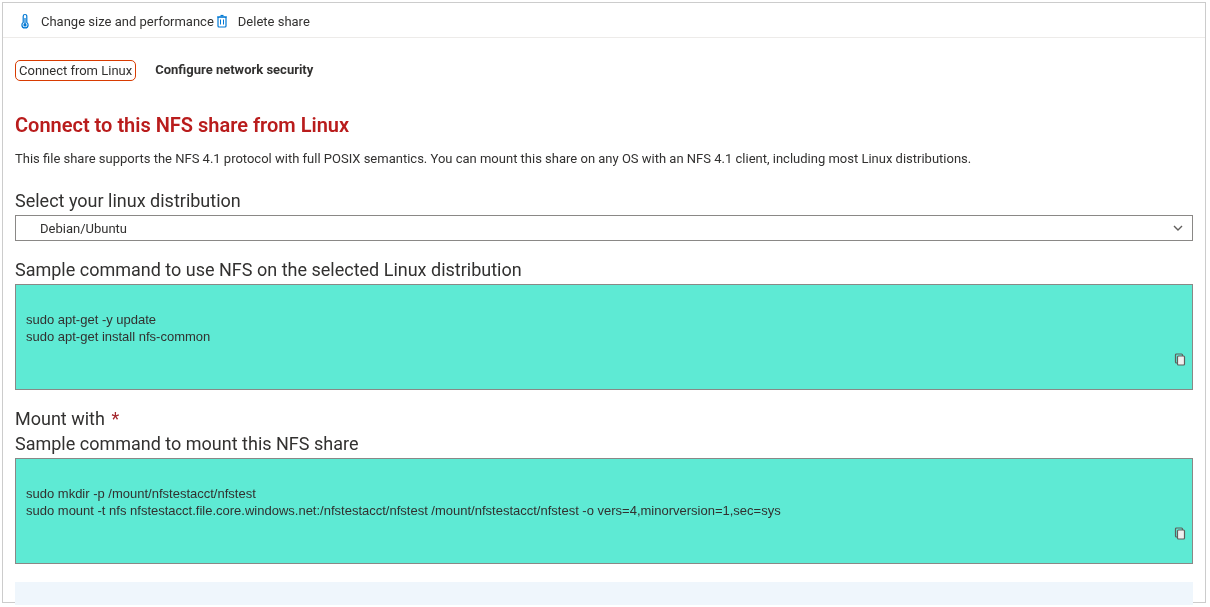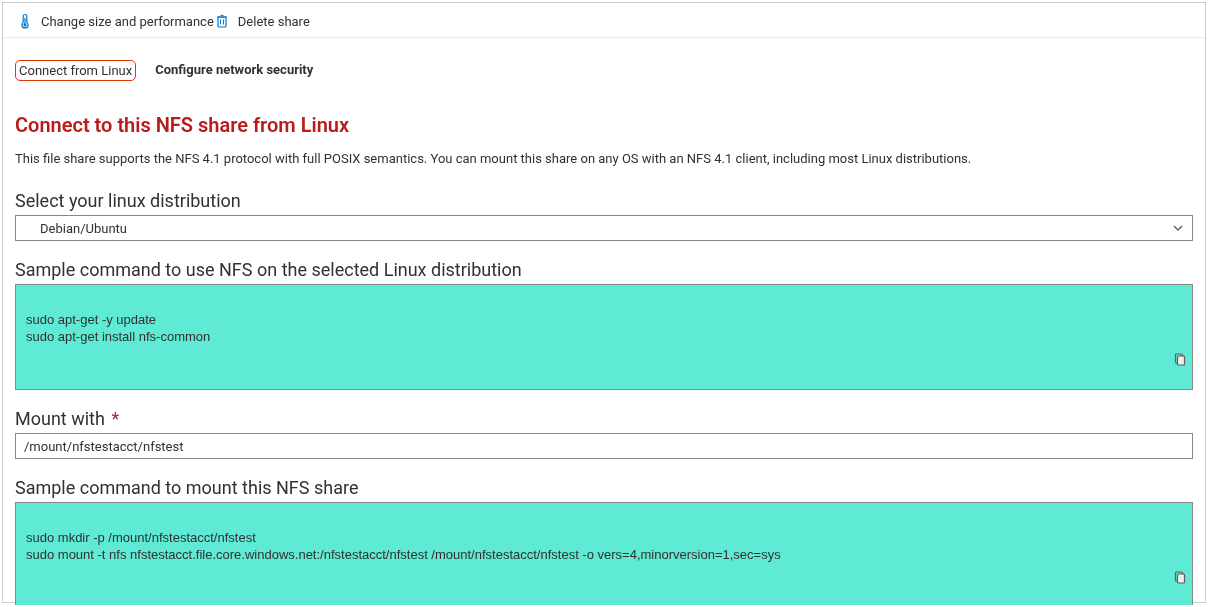--- a/index.html
+++ b/index.html
@@ -183,21 +183,20 @@
           <rect x="3.5" y="2" width="7" height="9" rx="1" fill="none" stroke="#605e5c" stroke-width="1.2"></rect>
           <rect x="5.5" y="4" width="7" height="9" rx="1" fill="#efefef" stroke="#605e5c" stroke-width="1.2"></rect>
         </svg>
       </span>
     </div>
 
     <div class="field-label">
       <span>Mount with</span>
       <span class="req">*</span>
     </div>
-    <input class="text-input" type="text" value="/mount/nfstestacct/nfstest" style="">
 
     <div class="field-label">Sample command to mount this NFS share</div>
     <div class="code-box">
       <span>sudo mkdir -p /mount/nfstestacct/nfstest
 sudo mount -t nfs nfstestacct.file.core.windows.net:/nfstestacct/nfstest /mount/nfstestacct/nfstest -o vers=4,minorversion=1,sec=sys</span>
       <span class="copy-icon">
         <svg width="14" height="16" viewBox="0 0 14 16">
           <rect x="3.5" y="2" width="7" height="9" rx="1" fill="none" stroke="#605e5c" stroke-width="1.2"></rect>
           <rect x="5.5" y="4" width="7" height="9" rx="1" fill="#efefef" stroke="#605e5c" stroke-width="1.2"></rect>
         </svg>

